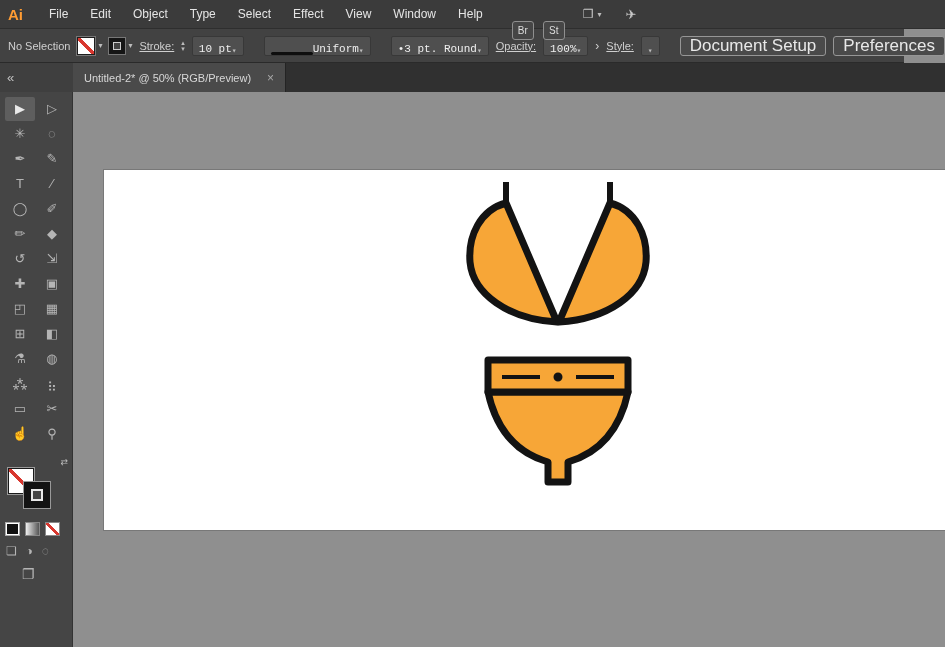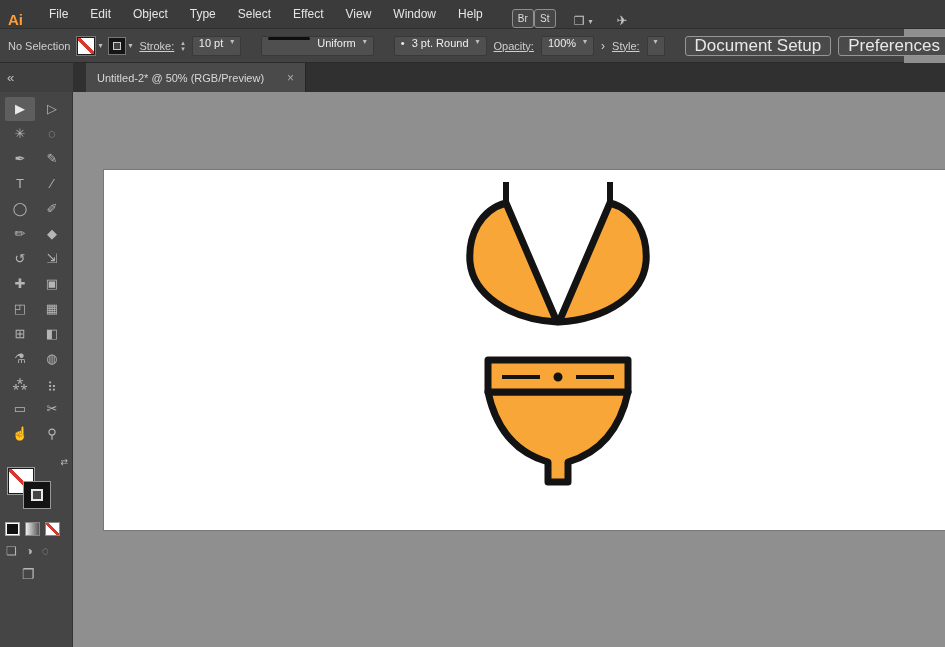--- a/index.html
+++ b/index.html
@@ -1,44 +1,44 @@
 <!DOCTYPE html>
 <html><head>
 <meta charset="utf-8">
 <style>
   html,body{margin:0;padding:0;}
   body{width:945px;height:647px;position:relative;font-family:"Liberation Sans",sans-serif;background:#8F8F8F;overflow:hidden;}
   
-  .menubar{position:absolute;left:0;top:0;width:945px;height:29px;background:#3B3B3B;display:flex;align-items:flex-end;padding-left:8px;box-sizing:border-box;border-bottom:1px solid #2E2E2E;z-index:6;}
+  .menubar{position:absolute;left:0;top:0;width:945px;height:29px;background:#3B3B3B;display:flex;align-items:center;padding-left:8px;box-sizing:border-box;border-bottom:1px solid #2E2E2E;z-index:6;}
   .logo{color:#FF9C33;font-weight:bold;font-size:15px;width:30px;}
   .menu-items{display:flex;}
   .menu-item{color:#e5e5e5;font-size:12px;padding:0 11px;line-height:28px;cursor:default;}
-  .badges{display:flex;margin-left:18px;margin-top:32px;}
+  .badges{display:flex;gap:9px;margin-left:18px;margin-top:32px;}
   .badge{width:20px;height:17px;border:1px solid #8F8F8F;border-radius:3px;color:#DDDDDD;font-size:10px;display:flex;align-items:center;justify-content:center;background:#464646;}
   .ws{margin-left:18px;color:#C8C8C8;font-size:12px;display:flex;align-items:center;gap:4px;}
   .gpu{margin-left:24px;color:#C8C8C8;font-size:13px;}
   .chev{color:#BDBDBD;font-size:8px;}
   
   .controlbar{position:absolute;left:0;top:29px;width:904px;height:34px;background:#424242;border-bottom:1px solid #2A2A2A;display:flex;align-items:center;padding:0 8px;box-sizing:border-box;gap:7px;color:#CFCFCF;font-size:11px;z-index:5;}
   .cb-label{color:#CFCFCF;white-space:nowrap;}
   .cb-label.u{text-decoration:underline;}
   .swatch-grp{display:flex;align-items:center;gap:3px;}
   .fill-swatch{width:16px;height:16px;background:linear-gradient(45deg,#FFFFFF 42%,#D8372F 42%,#D8372F 58%,#FFFFFF 58%);border:1px solid #1E1E1E;box-shadow:0 0 0 1px #777777;}
   .stroke-swatch{width:16px;height:16px;border:4px solid #151515;background:#424242;box-shadow:0 0 0 1px #777777,inset 0 0 0 1px #CCCCCC;box-sizing:border-box;}
   .stepper{display:flex;flex-direction:column;line-height:6px;font-size:7px;color:#BDBDBD;cursor:default;}
-  .field{background:#4F4F4F;border:1px solid #383838;border-radius:2px;height:18px;display:flex;align-items:flex-start;padding:0 6px;color:#EFEFEF;gap:7px;white-space:nowrap;}
+  .field{background:#4F4F4F;border:1px solid #383838;border-radius:2px;height:18px;display:flex;align-items:flex-end;padding:0 6px;color:#EFEFEF;white-space:nowrap;font-family:Liberation Mono, monospace;}
   .sep{width:1px;height:22px;background:#333333;margin:0 3px;}
   .profile-line{width:42px;height:3px;background:#0E0E0E;border-radius:2px;display:inline-block;}
   .flyout{color:#CFCFCF;font-size:12px;}
   .btn{height:20px;border:1px solid #969696;border-radius:3px;background:#4A4A4A;color:#E8E8E8;font-size:17px;display:flex;align-items:center;padding:0 9px;font-family:"Liberation Sans",sans-serif;white-space:nowrap;}
   .panelmenu{margin-left:2px;color:#C8C8C8;font-size:12px;display:flex;align-items:center;gap:3px;}
   
   .tabrow{position:absolute;left:0;top:63px;width:945px;height:29px;background:#303030;display:flex;z-index:4;}
   .panel-header{width:73px;height:29px;background:#3F3F3F;color:#C0C0C0;font-size:13px;display:flex;align-items:center;padding-left:7px;box-sizing:border-box;}
-  .tab{margin-left:13px;height:29px;background:#4A4A4A;display:flex;align-items:center;gap:23px;padding:0 11px;color:#D8D8D8;font-size:11px;border-right:1px solid #242424;white-space:nowrap;}
+  .tab{margin-left:0;height:29px;background:#4A4A4A;display:flex;align-items:center;gap:16px;padding:0 11px;color:#D8D8D8;font-size:11px;border-right:1px solid #242424;white-space:nowrap;}
   .tab-close{color:#A8A8A8;font-size:12px;}
   
   .toolspanel{position:absolute;left:0;top:92px;width:73px;height:555px;background:#454545;border-right:1px solid #333333;box-sizing:border-box;z-index:3;}
   .tools-grid{display:grid;grid-template-columns:30px 30px;gap:1px 2px;justify-content:center;margin-top:5px;}
   .tool{height:24px;line-height:24px;text-align:center;color:#B5B5B5;font-size:13px;border-radius:2px;cursor:default;}
   .tool.selected{background:#5E5E5E;color:#EAEAEA;}
   .fsw{position:absolute;left:8px;top:372px;width:58px;height:48px;}
   .fsw .swap{position:absolute;right:-2px;top:-7px;font-size:9px;color:#BDBDBD;}
   .fill-box{position:absolute;left:0;top:4px;width:24px;height:24px;background:linear-gradient(45deg,#FFFFFF 45%,#D8372F 45%,#D8372F 55%,#FFFFFF 55%);border:1px solid #1A1A1A;box-shadow:0 0 0 1px #999999;}
   .stroke-box{position:absolute;left:16px;top:18px;width:26px;height:26px;border:7px solid #131313;background:#454545;box-shadow:inset 0 0 0 2px #E8E8E8,0 0 0 1px #999999;box-sizing:border-box;}

